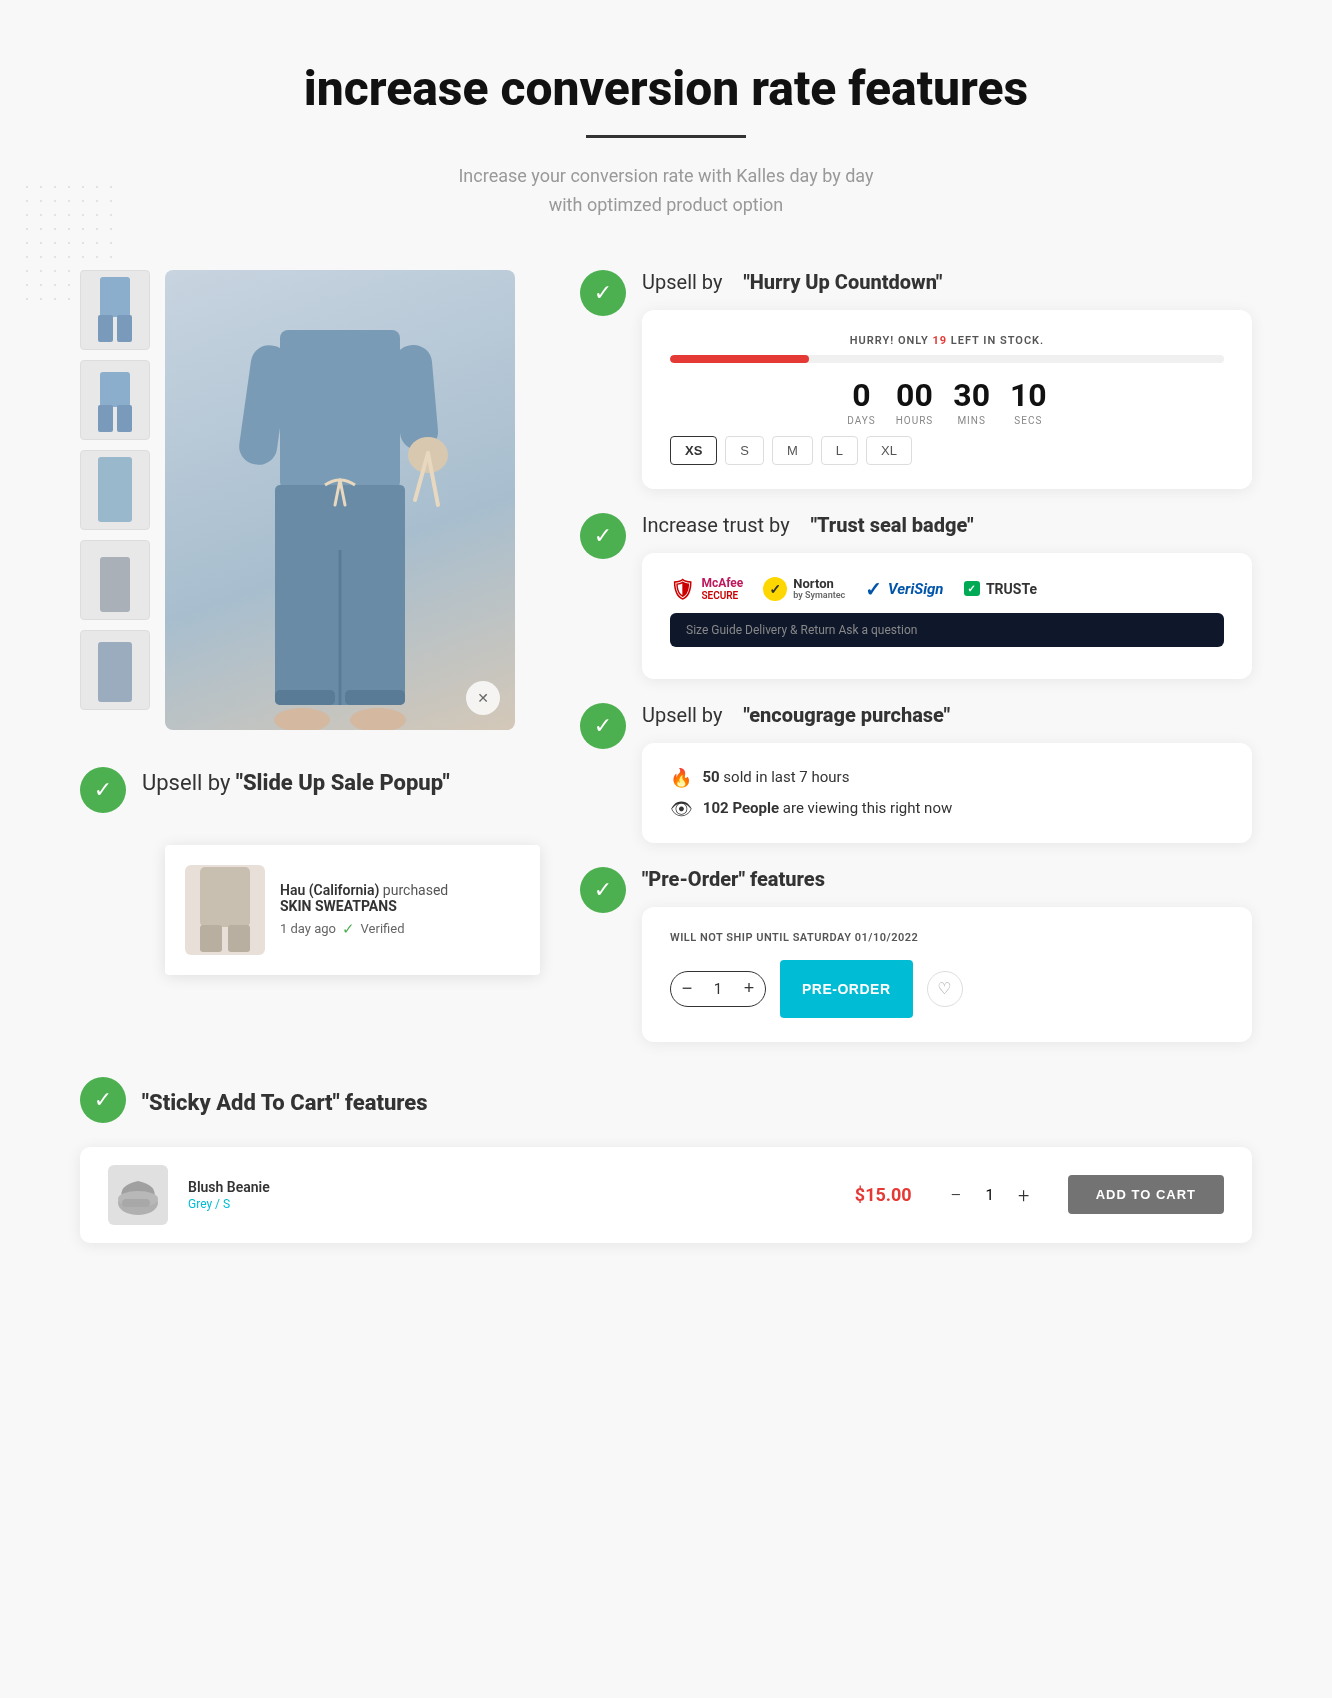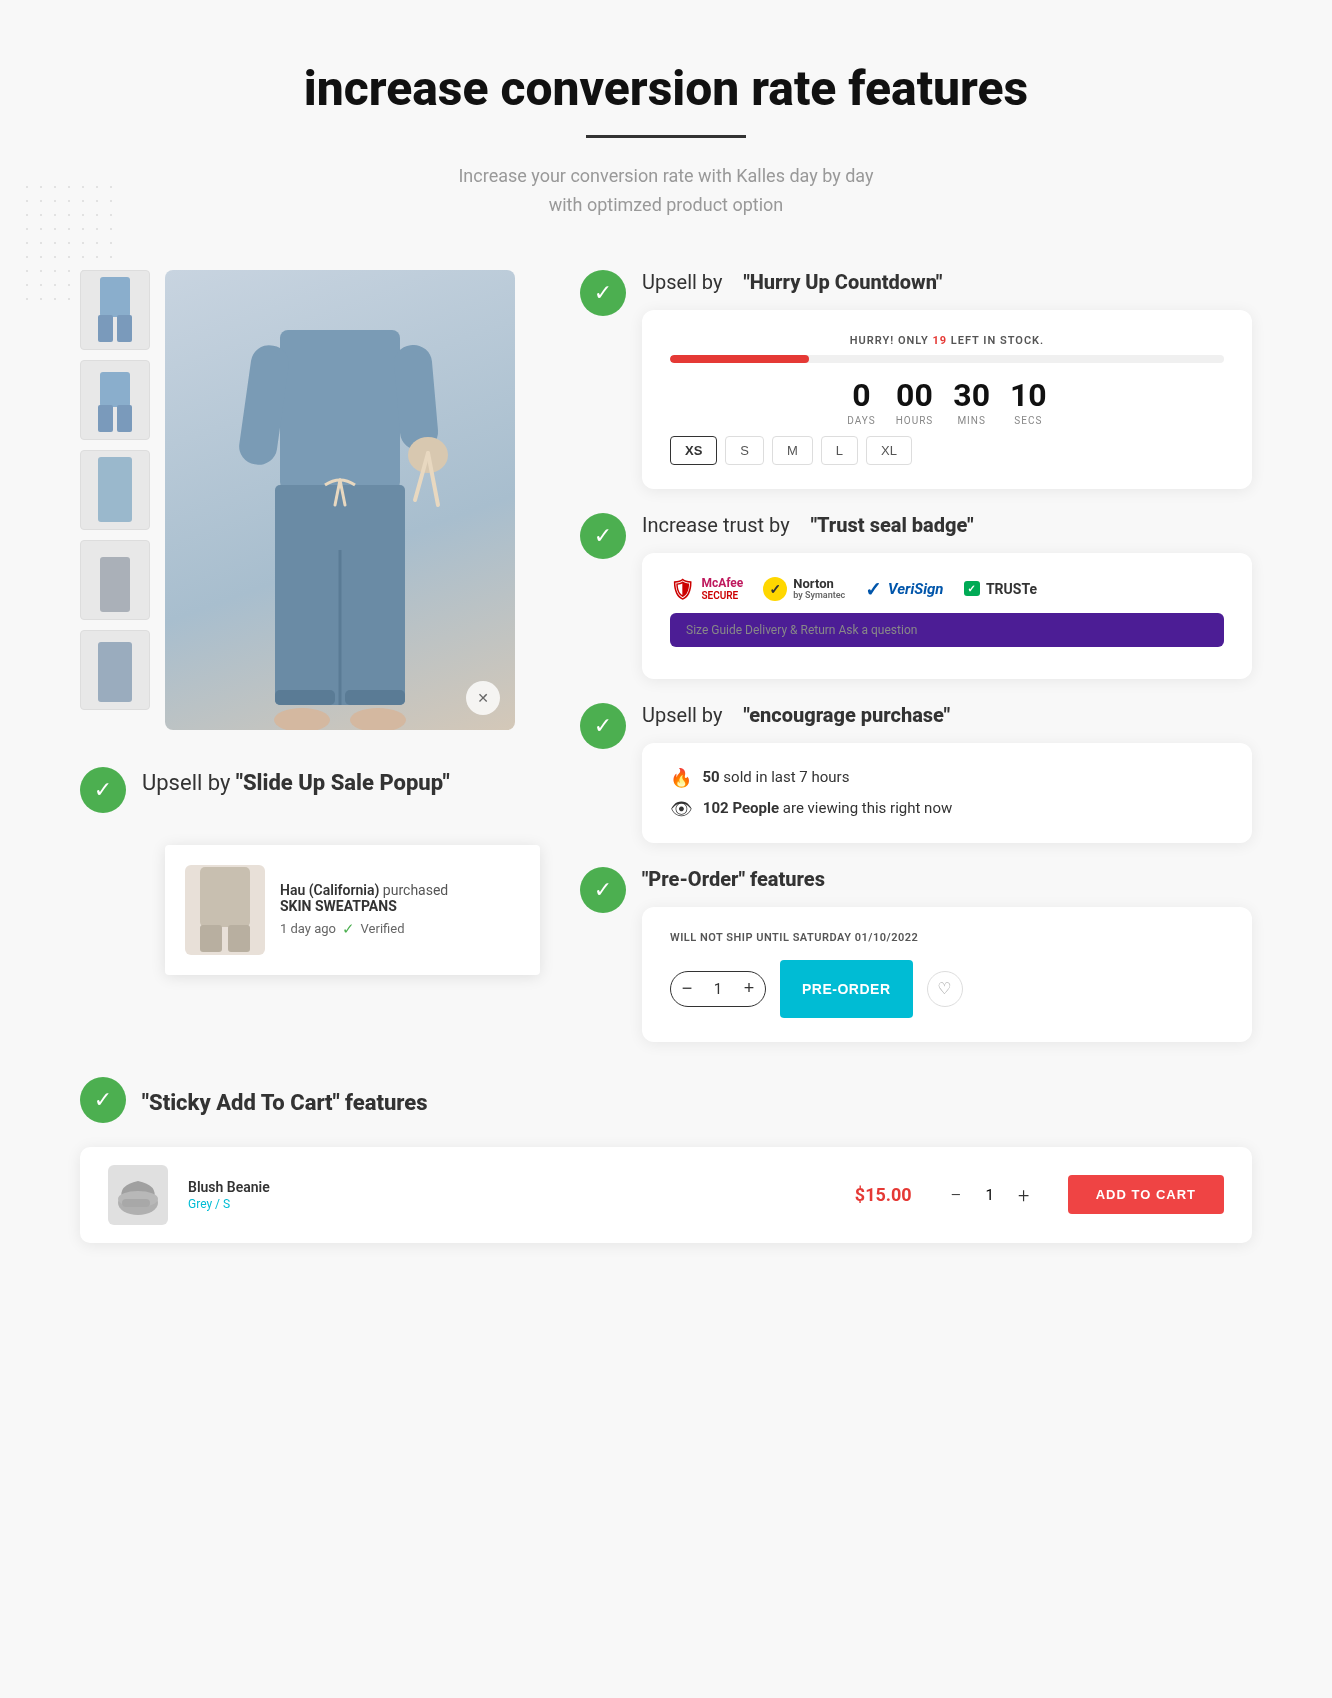--- a/index.html
+++ b/index.html
@@ -489,21 +489,21 @@
       font-weight: 300;
     }
 
     .sticky-qty-value {
       width: 24px;
       text-align: center;
       font-size: 15px;
     }
 
     .add-to-cart-btn {
-      background: #ef4444;
+      background: #737373;
       color: white;
       border: none;
       border-radius: 4px;
       padding: 12px 28px;
       font-size: 13px;
       font-weight: 700;
       cursor: pointer;
       letter-spacing: 1px;
       text-transform: uppercase;
     }
@@ -530,21 +530,21 @@
 
     .left-feature-header {
       display: flex;
       align-items: center;
       gap: 16px;
       margin-bottom: 20px;
     }
 
     
     .info-strip {
-      background: #4c1d95;
+      background: #0f172a;
       padding: 10px 16px;
       border-radius: 6px;
       font-size: 12px;
       color: #888;
       margin-top: 12px;
       margin-bottom: 8px;
     }
   </style>
 </head>
 <body>

